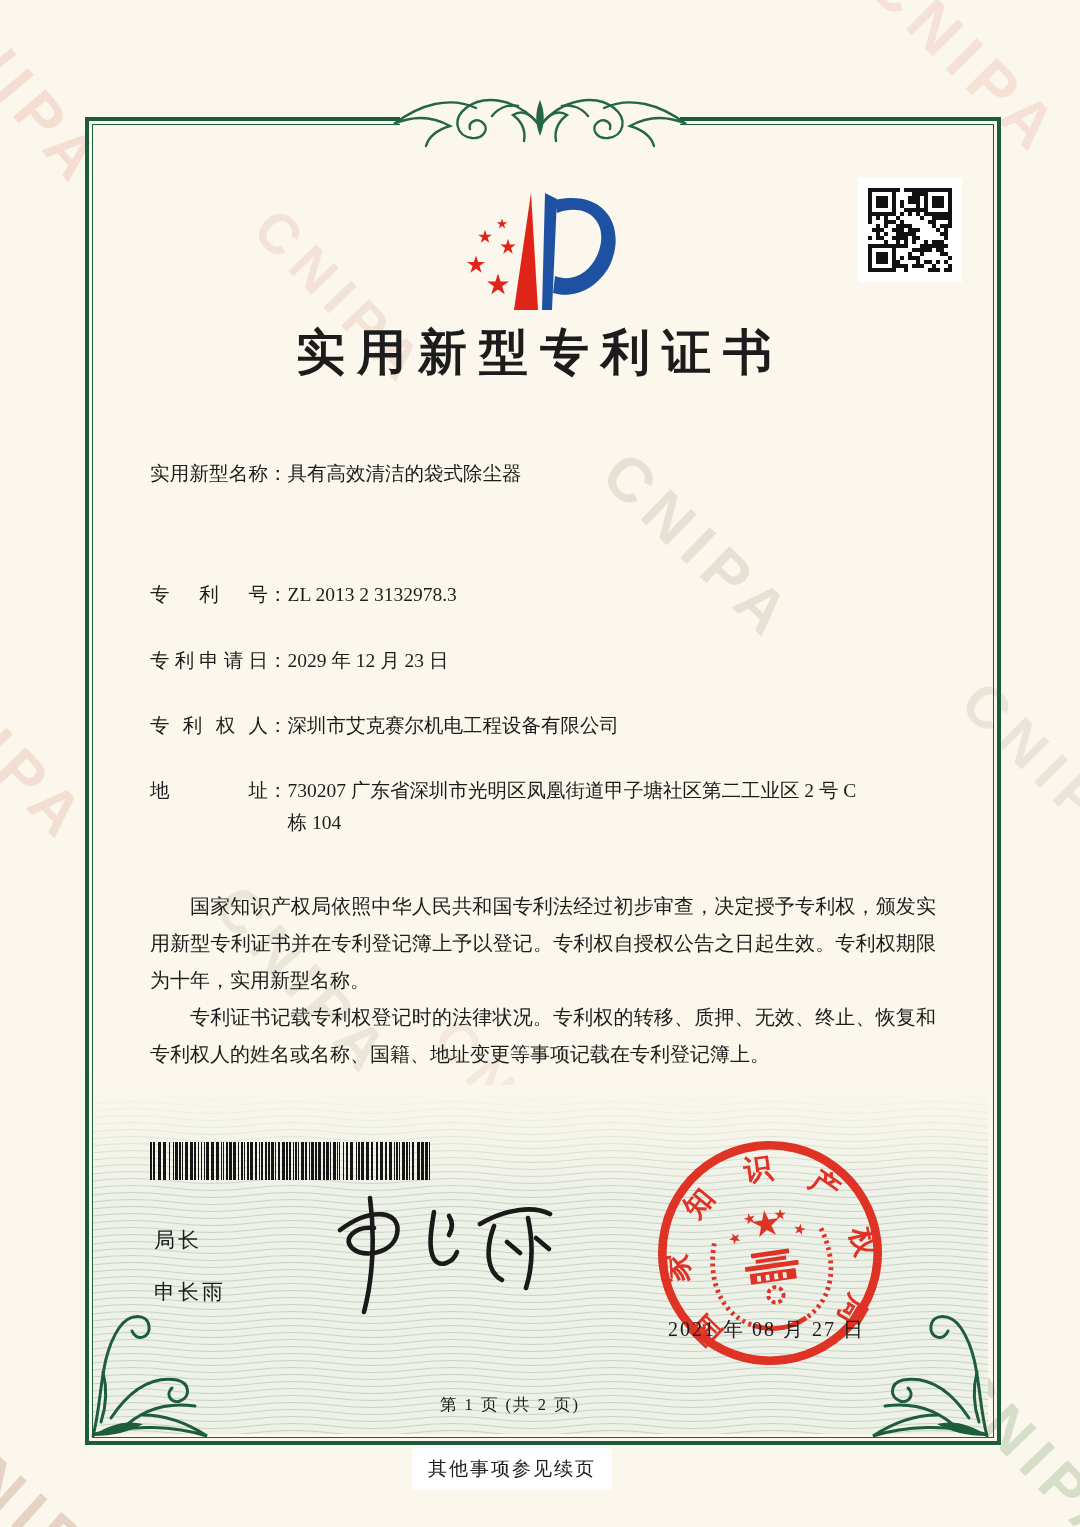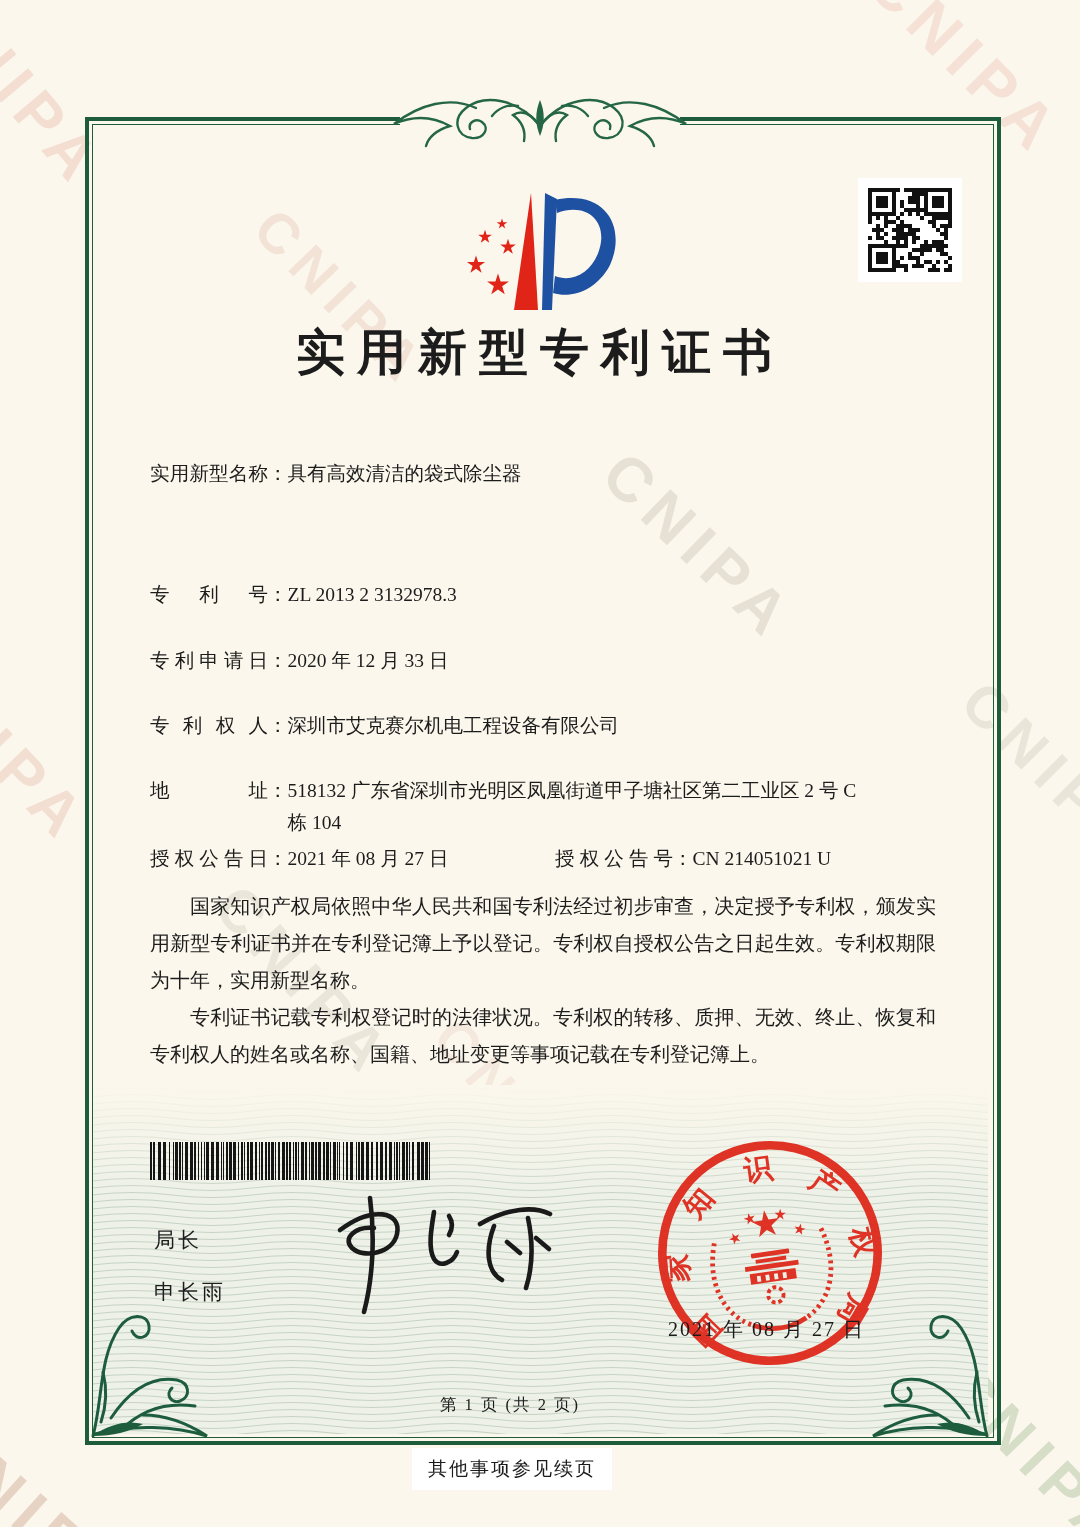--- a/index.html
+++ b/index.html
@@ -438,33 +438,27 @@
 
   <div class="title">实用新型专利证书</div>
 
   <div class="frow" style="top:459px;font-family:Liberation Mono, monospace;">
     <span class="flabel">实用新型名称</span><span>：</span><span class="fvalue">具有高效清洁的袋式除尘器</span>
   </div>
   <div class="frow" style="top:579px;">
     <span class="flabel">专利号</span><span>：</span><span class="fvalue">ZL 2013 2 3132978.3</span>
   </div>
   <div class="frow" style="top:645px;">
-    <span class="flabel">专利申请日</span><span>：</span><span class="fvalue">2020 年 12 月 33 日</span>
+    <span class="flabel">专利申请日</span><span>：</span><span class="fvalue">2029 年 12 月 23 日</span>
   </div>
   <div class="frow" style="top:710px;">
     <span class="flabel">专利权人</span><span>：</span><span class="fvalue">深圳市艾克赛尔机电工程设备有限公司</span>
   </div>
   <div class="frow" style="top:775px;">
-    <span class="flabel">地址</span><span>：</span><span class="fvalue wrap">518132 广东省深圳市光明区凤凰街道甲子塘社区第二工业区 2 号 C 栋 104</span>
-  </div>
-  <div class="frow" style="top:843px;width:830px;">
-    <span class="flabel">授权公告日</span><span>：</span><span class="fvalue">2021 年 08 月 27 日</span>
-    <span class="grant2">
-      <span class="flabel">授权公告号</span><span>：</span><span class="fvalue">CN 214051021 U</span>
-    </span>
+    <span class="flabel">地址</span><span>：</span><span class="fvalue wrap">730207 广东省深圳市光明区凤凰街道甲子塘社区第二工业区 2 号 C 栋 104</span>
   </div>
 
   <div class="legal">
     <p>国家知识产权局依照中华人民共和国专利法经过初步审查，决定授予专利权，颁发实用新型专利证书并在专利登记簿上予以登记。专利权自授权公告之日起生效。专利权期限为十年，实用新型名称。</p>
     <p>专利证书记载专利权登记时的法律状况。专利权的转移、质押、无效、终止、恢复和专利权人的姓名或名称、国籍、地址变更等事项记载在专利登记簿上。</p>
   </div>
 
   <div class="barcode" id="barcode"><span style="width: 2px; margin-right: 1px;"></span><span style="width: 2px; margin-right: 3px;"></span><span style="width: 3px; margin-right: 2px;"></span><span style="width: 3px; margin-right: 3px;"></span><span style="width: 1px; margin-right: 3px;"></span><span style="width: 1px; margin-right: 1px;"></span><span style="width: 3px; margin-right: 1px;"></span><span style="width: 2px; margin-right: 1px;"></span><span style="width: 1px; margin-right: 2px;"></span><span style="width: 3px; margin-right: 2px;"></span><span style="width: 3px; margin-right: 1px;"></span><span style="width: 2px; margin-right: 2px;"></span><span style="width: 1px; margin-right: 2px;"></span><span style="width: 1px; margin-right: 2px;"></span><span style="width: 1px; margin-right: 1px;"></span><span style="width: 3px; margin-right: 2px;"></span><span style="width: 3px; margin-right: 2px;"></span><span style="width: 3px; margin-right: 2px;"></span><span style="width: 1px; margin-right: 1px;"></span><span style="width: 1px; margin-right: 2px;"></span><span style="width: 2px; margin-right: 1px;"></span><span style="width: 3px; margin-right: 1px;"></span><span style="width: 3px; margin-right: 2px;"></span><span style="width: 1px; margin-right: 2px;"></span><span style="width: 2px; margin-right: 1px;"></span><span style="width: 1px; margin-right: 2px;"></span><span style="width: 2px; margin-right: 1px;"></span><span style="width: 3px; margin-right: 2px;"></span><span style="width: 2px; margin-right: 2px;"></span><span style="width: 1px; margin-right: 1px;"></span><span style="width: 2px; margin-right: 2px;"></span><span style="width: 2px; margin-right: 1px;"></span><span style="width: 2px; margin-right: 1px;"></span><span style="width: 3px; margin-right: 1px;"></span><span style="width: 1px; margin-right: 2px;"></span><span style="width: 2px; margin-right: 2px;"></span><span style="width: 3px; margin-right: 1px;"></span><span style="width: 2px; margin-right: 1px;"></span><span style="width: 2px; margin-right: 2px;"></span><span style="width: 1px; margin-right: 1px;"></span><span style="width: 2px; margin-right: 1px;"></span><span style="width: 1px; margin-right: 2px;"></span><span style="width: 3px; margin-right: 1px;"></span><span style="width: 2px; margin-right: 2px;"></span><span style="width: 1px; margin-right: 1px;"></span><span style="width: 3px; margin-right: 1px;"></span><span style="width: 2px; margin-right: 1px;"></span><span style="width: 3px; margin-right: 2px;"></span><span style="width: 2px; margin-right: 1px;"></span><span style="width: 3px; margin-right: 1px;"></span><span style="width: 1px; margin-right: 2px;"></span><span style="width: 3px; margin-right: 1px;"></span><span style="width: 1px; margin-right: 1px;"></span><span style="width: 1px; margin-right: 3px;"></span><span style="width: 1px; margin-right: 2px;"></span><span style="width: 2px; margin-right: 2px;"></span><span style="width: 3px; margin-right: 3px;"></span><span style="width: 1px; margin-right: 1px;"></span><span style="width: 2px; margin-right: 1px;"></span><span style="width: 3px; margin-right: 2px;"></span><span style="width: 3px; margin-right: 2px;"></span><span style="width: 2px; margin-right: 3px;"></span><span style="width: 2px; margin-right: 2px;"></span><span style="width: 3px; margin-right: 2px;"></span><span style="width: 2px; margin-right: 2px;"></span><span style="width: 3px; margin-right: 2px;"></span><span style="width: 1px; margin-right: 1px;"></span><span style="width: 2px; margin-right: 1px;"></span><span style="width: 1px; margin-right: 2px;"></span><span style="width: 3px; margin-right: 1px;"></span><span style="width: 2px; margin-right: 1px;"></span><span style="width: 1px; margin-right: 2px;"></span><span style="width: 2px; margin-right: 3px;"></span><span style="width: 3px; margin-right: 1px;"></span><span style="width: 3px; margin-right: 1px;"></span><span style="width: 3px; margin-right: 1px;"></span><span style="width: 1px; margin-right: 2px;"></span></div>
 
   <div class="role">局长</div>

